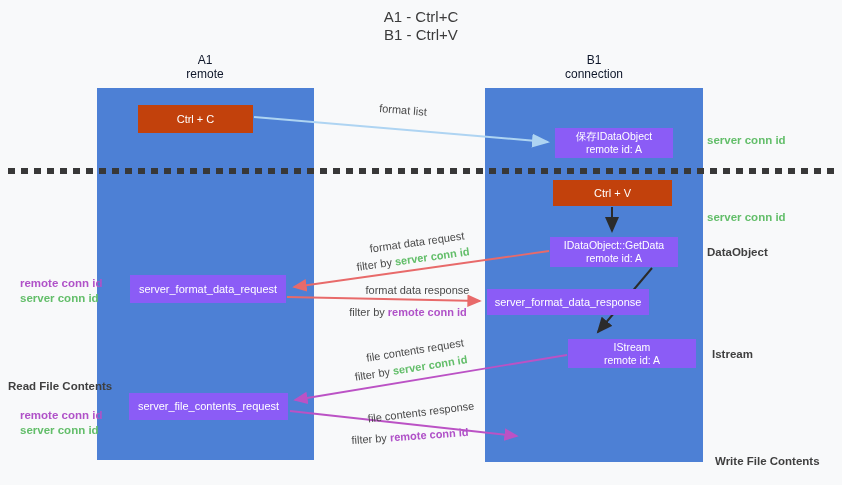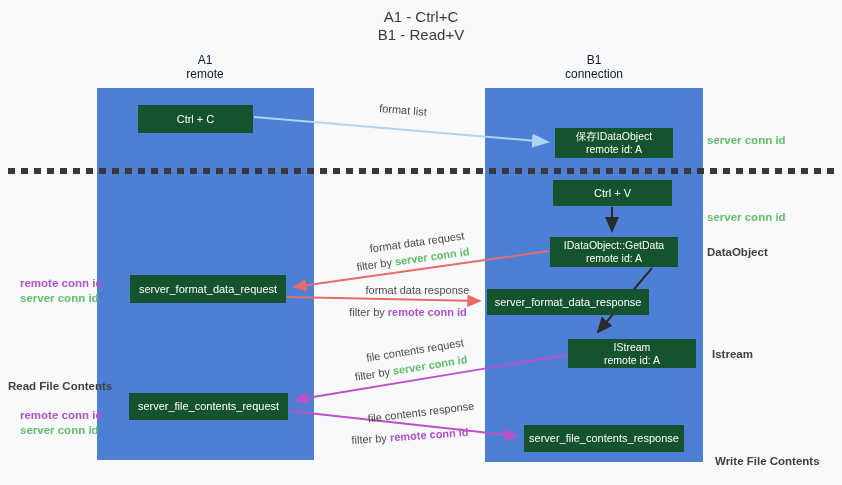--- a/index.html
+++ b/index.html
@@ -19,42 +19,42 @@
   }
   .col-header{
     width:120px;text-align:center;font-size:12px;line-height:14px;color:#0f172a;
   }
   .lifeline{background:#4D80D5;}
   .node{
     display:flex;flex-direction:column;justify-content:center;align-items:center;
     color:#fff;text-align:center;font-size:11px;line-height:13px;
     box-sizing:border-box;
   }
-  .green{background:#14532d;}
-  .orange{background:#14532d;}
+  .green{background:#c2410c;}
+  .orange{background:#8b5cf6;}
   .dotted-line{
     height:6px;
     background:repeating-linear-gradient(90deg,#383838 0 7px,transparent 7px 13px);
   }
   .lbl{font-size:11px;color:#4a4a4a;white-space:nowrap;}
   .lbl.center{text-align:center;}
   .green-txt{color:#63BE6A;font-weight:bold;}
   .purple-txt{color:#B052C8;font-weight:bold;}
   .dark-txt{color:#3f3f3f;font-weight:bold;}
   .side{font-size:11.5px;line-height:15px;white-space:nowrap;}
   svg.overlay{position:absolute;left:0;top:0;pointer-events:none;}
 </style>
 </head>
 <body>
 
 <div class="canvas">
 
   <div class="abs title">
     <div>A1 - Ctrl+C</div>
-    <div>B1 - Read+V</div>
+    <div>B1 - Ctrl+V</div>
   </div>
 
   <div class="abs col-header" style="left:145px;top:53px;">
     <div>A1</div>
     <div>remote</div>
   </div>
   <div class="abs col-header" style="left:534px;top:53px;">
     <div>B1</div>
     <div>connection</div>
   </div>
@@ -116,23 +116,20 @@
 
   <div class="abs node orange" style="left:568px;top:339px;width:128px;height:29px;font-size:10.5px;">
     <div>IStream</div>
     <div>remote id: A</div>
   </div>
 
   <div class="abs node orange" style="left:129px;top:393px;width:159px;height:27px;">
     <div>server_file_contents_request</div>
   </div>
 
-  <div class="abs node orange" style="left:524px;top:425px;width:160px;height:27px;">
-    <div>server_file_contents_response</div>
-  </div>
 
   <div class="abs side green-txt" style="left:707px;top:133px;">server conn id</div>
   <div class="abs side green-txt" style="left:707px;top:210px;">server conn id</div>
   <div class="abs side dark-txt" style="left:707px;top:245px;">DataObject</div>
   <div class="abs side dark-txt" style="left:712px;top:347px;">Istream</div>
   <div class="abs side dark-txt" style="left:715px;top:454px;">Write File Contents</div>
 
   <div class="abs side" style="left:20px;top:276px;">
     <div class="purple-txt">remote conn id</div>
     <div class="green-txt">server conn id</div>

